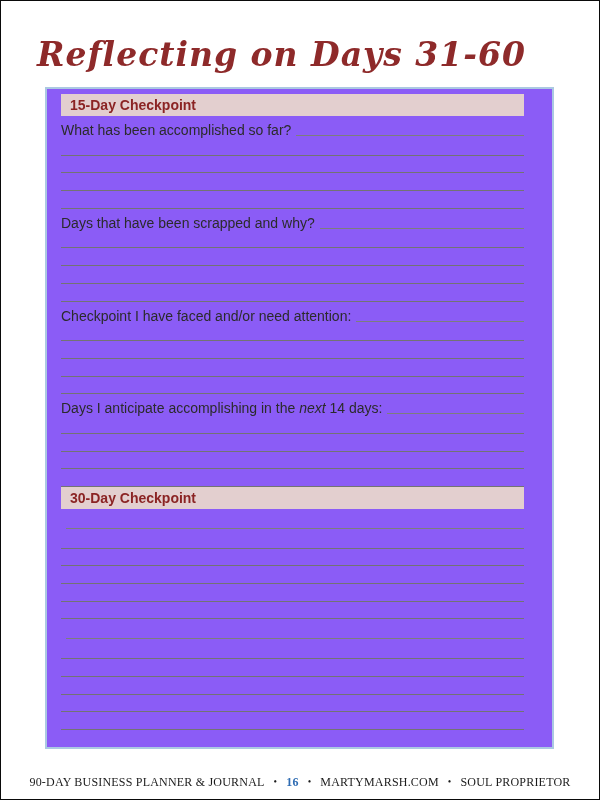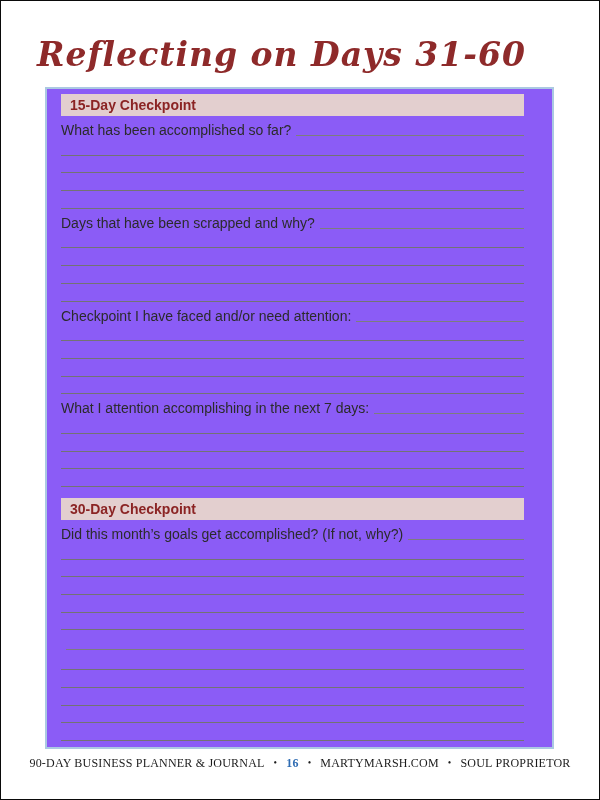--- a/index.html
+++ b/index.html
@@ -35,57 +35,57 @@
     position: absolute;
     top: 86px;
     left: 44px;
     width: 509px;
     height: 662px;
     border: 2px solid #abc9e2;
     padding: 5px 28px 0 14px;
     background: #8b5cf6;
   }
 
-  .section + .section { margin-top: 11px; }
+  .section + .section { }
 
   .section-bar {
     height: 22px;
     line-height: 22px;
     background: #e3cfcf;
     color: #8b2424;
     font-size: 14px;
     font-weight: bold;
     padding-left: 9px;
   }
 
   .question-row {
     display: flex;
     align-items: flex-end;
     height: 22px;
     font-size: 14px;
     color: #2b2b2b;
   }
   .q-label { white-space: nowrap; line-height: 16px; }
-  .q-label .it { }
+  .q-label .it { font-style: italic; }
   .q-rule {
     flex: 1 1 auto;
     border-bottom: 1px solid #7d7d7d;
     height: 0;
     margin-left: 5px;
     margin-bottom: 2px;
   }
 
   .ruled-line {
     height: 17.7px;
     border-bottom: 1px solid #737373;
   }
 
   .footer {
     position: absolute;
-    top: 755px;
+    top: 774px;
     left: 0;
     right: 0;
     text-align: center;
     font-family: "Liberation Serif", serif;
     font-size: 12px;
     letter-spacing: 0.2px;
     color: #1b1b1b;
     white-space: nowrap;
   }
   .footer .sep {
@@ -127,32 +127,31 @@
         <div class="ruled-line"></div>
         <div class="question-row">
           <span class="q-label"><span>Checkpoint I have faced and/or need attention:</span></span>
           <span class="q-rule"></span>
         </div>
         <div class="ruled-line"></div>
         <div class="ruled-line"></div>
         <div class="ruled-line"></div>
         <div class="ruled-line"></div>
         <div class="question-row">
-          <span class="q-label"><span>What I attention accomplishing in the </span><span class="it">next</span><span> 7 days:</span></span>
+          <span class="q-label"><span>Days I anticipate accomplishing in the </span><span class="it">next</span><span> 14 days:</span></span>
           <span class="q-rule"></span>
         </div>
         <div class="ruled-line"></div>
         <div class="ruled-line"></div>
         <div class="ruled-line"></div>
         <div class="ruled-line"></div>
       </div>
       <div class="section">
         <div class="section-bar">30-Day Checkpoint</div>
         <div class="question-row">
-          <span class="q-label"><span>Did this month’s goals get accomplished? (If not, why?)</span></span>
           <span class="q-rule"></span>
         </div>
         <div class="ruled-line"></div>
         <div class="ruled-line"></div>
         <div class="ruled-line"></div>
         <div class="ruled-line"></div>
         <div class="ruled-line"></div>
         <div class="question-row">
           <span class="q-rule"></span>
         </div>

